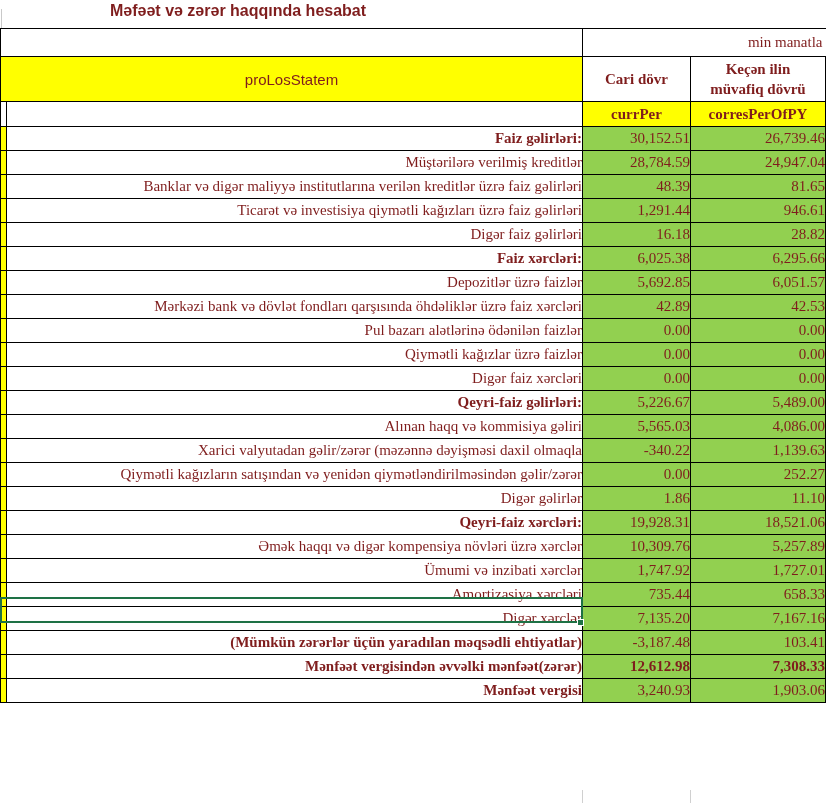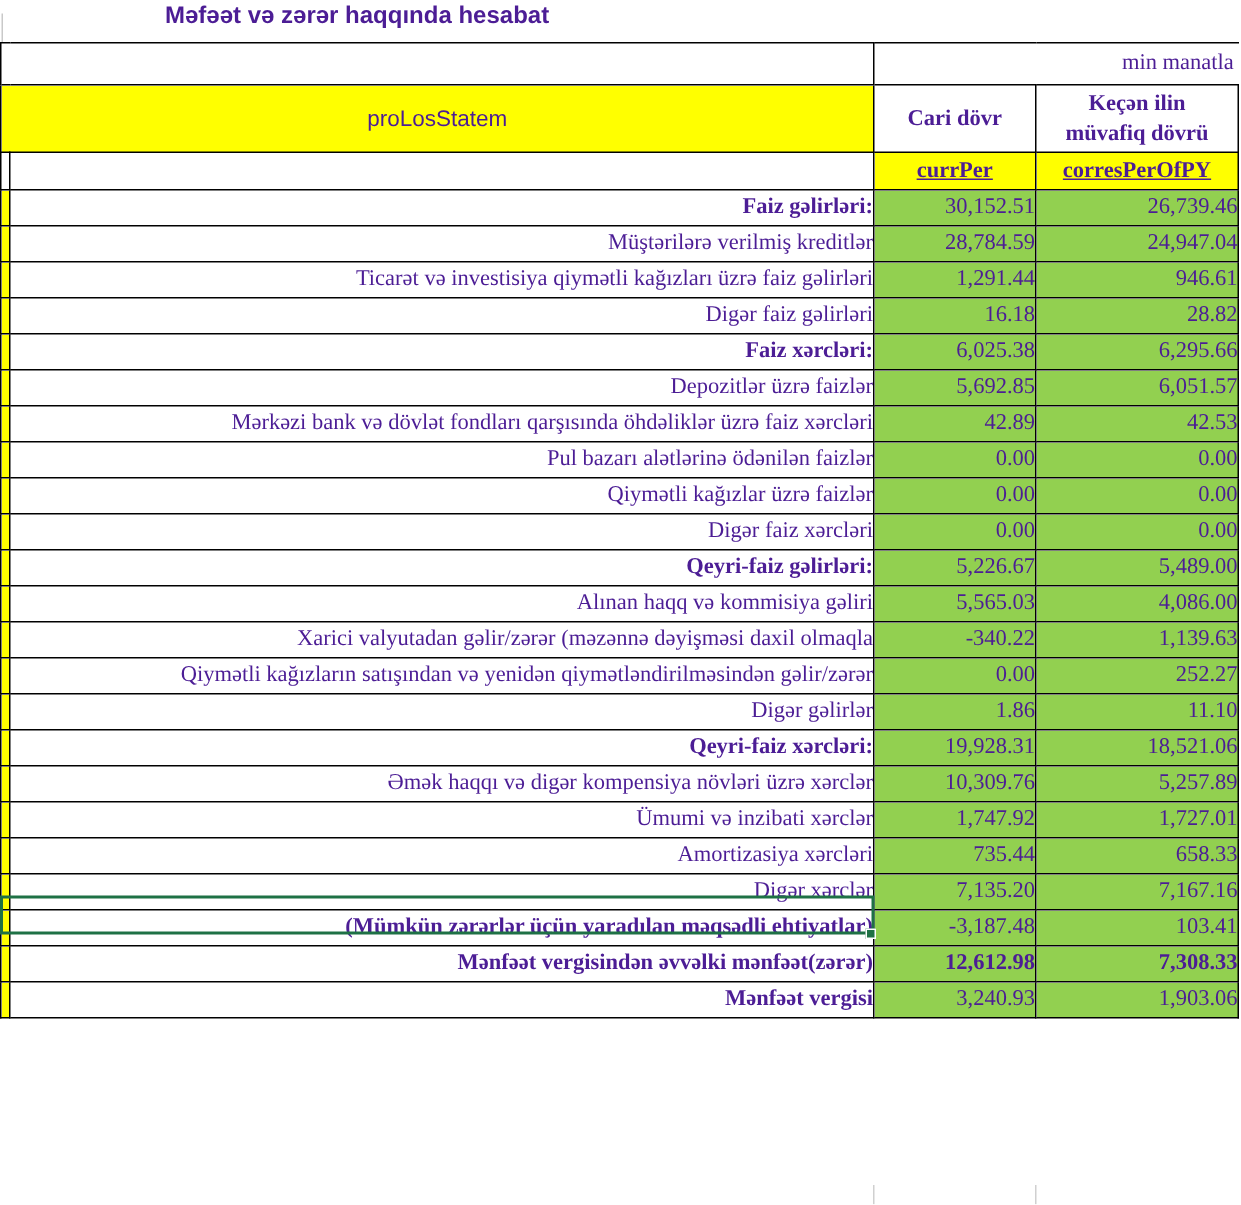--- a/index.html
+++ b/index.html
@@ -1,18 +1,18 @@
 <!DOCTYPE html>
 <html><head>
 <meta charset="utf-8">
 <style>
   html,body { margin:0; padding:0; background:#fff; }
   .screen {
     position:relative; width:827px; height:803px; background:#ffffff;
-    font-family:"Liberation Serif", serif; color:#4c1d95; overflow:hidden;
+    font-family:"Liberation Serif", serif; color:#7f1d1d; overflow:hidden;
   }
   .pre-gridline-v { position:absolute; left:1px; top:9px; width:1px; height:19px; background:#c9c9c9; }
   .sheet-title {
     position:absolute; left:110px; top:2px;
     font-family:"Liberation Sans", sans-serif; font-weight:bold; font-size:16px;
     white-space:nowrap;
   }
   table.grid {
     position:absolute; left:0; top:28px;
     border-collapse:collapse; table-layout:fixed; width:825px;
@@ -27,21 +27,21 @@
   tr.r-unit td.u-left { border-left:1px solid #000; border-right:1px solid #000; }
   tr.r-unit td.u-right { text-align:right; padding-right:3px; }
   
   tr.r-head { height:45px; }
   td.name-cell {
     background:#FFFF00; text-align:center;
     font-family:"Liberation Sans", sans-serif; font-size:15px;
   }
   td.colhead { text-align:center; font-weight:bold; line-height:1.35; }
   
-  tr.r-code { height:25px;text-decoration:underline; }
+  tr.r-code { height:25px; }
   td.code { background:#FFFF00; text-align:center; font-weight:bold; }
   
   tr.r-data { height:24px; }
   td.stub { background:#FFFF00; }
   td.lab { padding-left:4px; text-align:right; background:#fff; }
   td.val { background:#92D050; text-align:right; padding-right:4px; }
   td.b { font-weight:bold; }
   
   .sel-rect {
     position:absolute; left:0; top:597px; width:583px; height:26px;
@@ -98,20 +98,26 @@
           <td class="val">26,739.46</td>
         </tr>
         <tr class="r-data">
           <td class="stub"></td>
           <td class="lab">Müştərilərə verilmiş kreditlər</td>
           <td class="val">28,784.59</td>
           <td class="val">24,947.04</td>
         </tr>
         <tr class="r-data">
           <td class="stub"></td>
+          <td class="lab">Banklar və digər maliyyə institutlarına verilən kreditlər üzrə faiz gəlirləri</td>
+          <td class="val">48.39</td>
+          <td class="val">81.65</td>
+        </tr>
+        <tr class="r-data">
+          <td class="stub"></td>
           <td class="lab">Ticarət və investisiya qiymətli kağızları üzrə faiz gəlirləri</td>
           <td class="val">1,291.44</td>
           <td class="val">946.61</td>
         </tr>
         <tr class="r-data">
           <td class="stub"></td>
           <td class="lab">Digər faiz gəlirləri</td>
           <td class="val">16.18</td>
           <td class="val">28.82</td>
         </tr>

